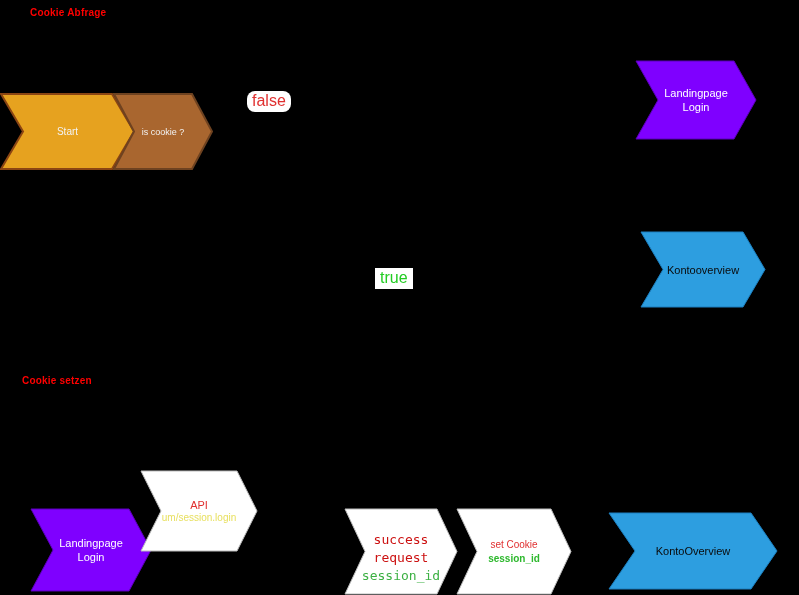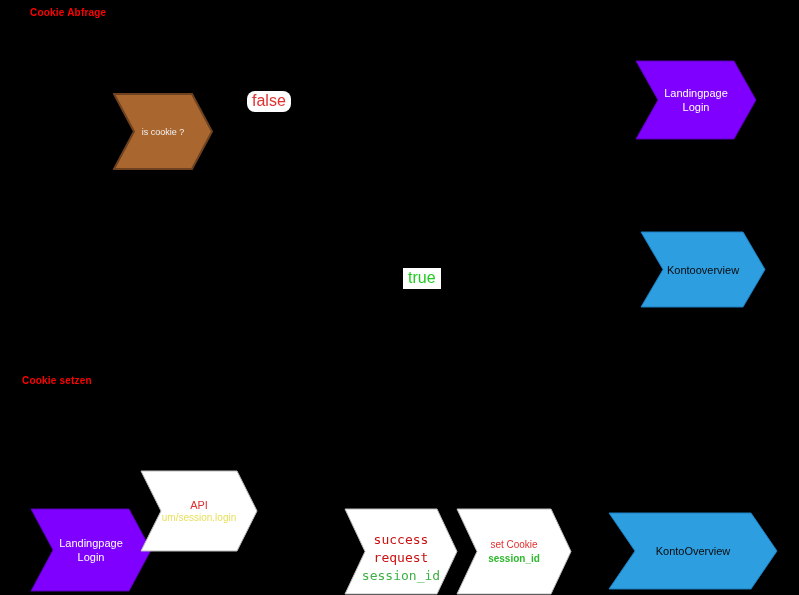--- a/index.html
+++ b/index.html
@@ -50,41 +50,47 @@
 </style>
 </head>
 <body>
 
 <div class="canvas">
 
   <div class="sec-title" style="left:30px;top:7px;">Cookie Abfrage</div>
 
   <div class="sec-title" style="left:22px;top:375px;">Cookie setzen</div>
 
+  <div class="node" style="left:0px;top:93px;width:135px;height:77px;">
+    <svg width="135" height="77">
+      <polygon points="1,1 112,1 134,38.5 112,76 1,76 23,38.5" stroke="#8b4513" stroke-width="2" fill="#e6a21f"></polygon>
+    </svg>
+    <div class="lbl lbl-start">Start</div>
+  </div>
 
   <div class="node" style="left:113px;top:93px;width:100px;height:77px;">
     <svg width="100" height="77">
       <polygon points="1,1 79,1 99,38.5 79,76 1,76 21,38.5" stroke="#6e4220" stroke-width="2" fill="#a9662f"></polygon>
     </svg>
     <div class="lbl lbl-start" style="font-size:9px;">is cookie ?</div>
   </div>
 
   <div class="badge badge-false" style="left:247px;top:91px;">false</div>
 
   <div class="node" style="left:635px;top:60px;width:122px;height:80px;">
     <svg width="122" height="80">
       <polygon points="1,1 99,1 121,40 99,79 1,79 23,40" stroke="#5a00b8" stroke-width="1" fill="#7f00ff"></polygon>
     </svg>
     <div class="lbl lbl-white">
       <span>Landingpage</span>
       <span>Login</span>
     </div>
   </div>
 
-  <div class="badge badge-true" style="left:403px;top:268px;">true</div>
+  <div class="badge badge-true" style="left:375px;top:268px;">true</div>
 
   <div class="node" style="left:640px;top:231px;width:126px;height:77px;">
     <svg width="126" height="77">
       <polygon points="1,1 103,1 125,38.5 103,76 1,76 23,38.5" stroke="#1c7fbf" stroke-width="1" fill="#2d9ee0"></polygon>
     </svg>
     <div class="lbl lbl-black">Kontooverview</div>
   </div>
 
   <div class="node" style="left:30px;top:508px;width:122px;height:84px;">
     <svg width="122" height="84">

